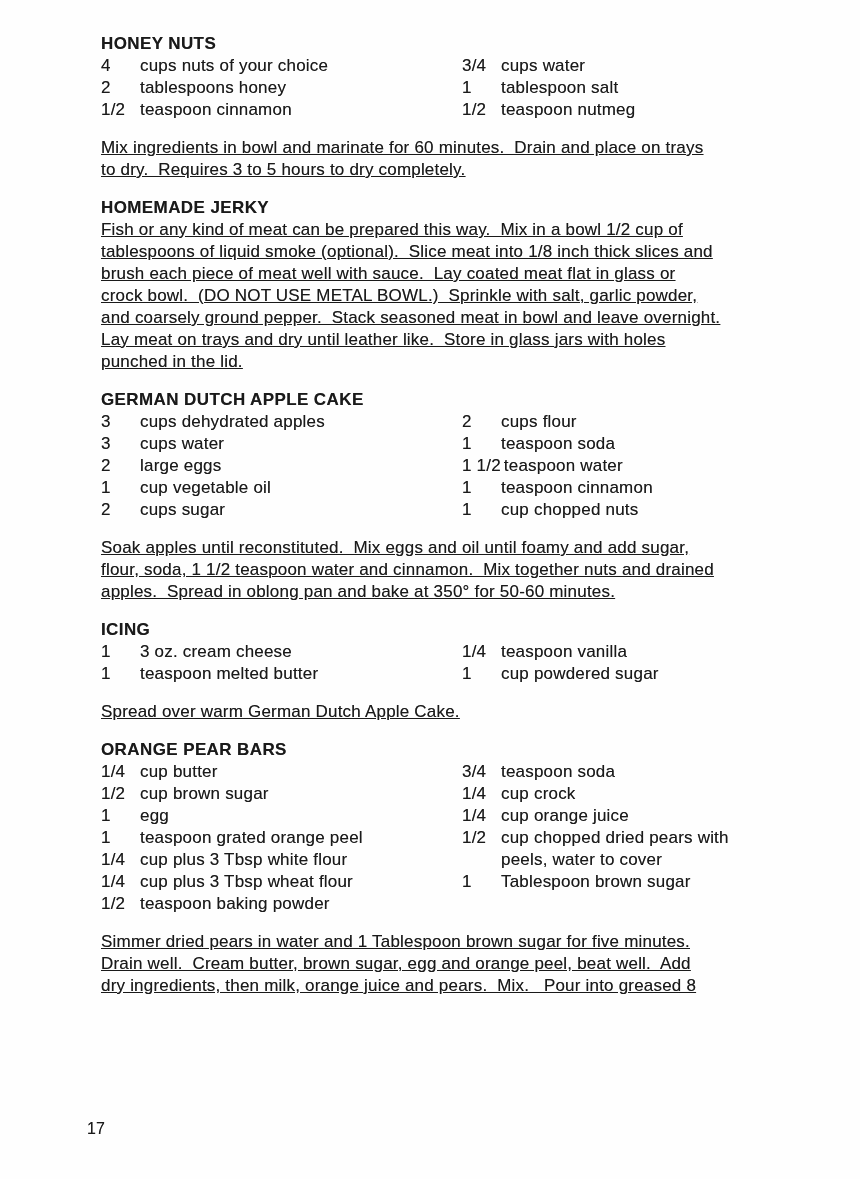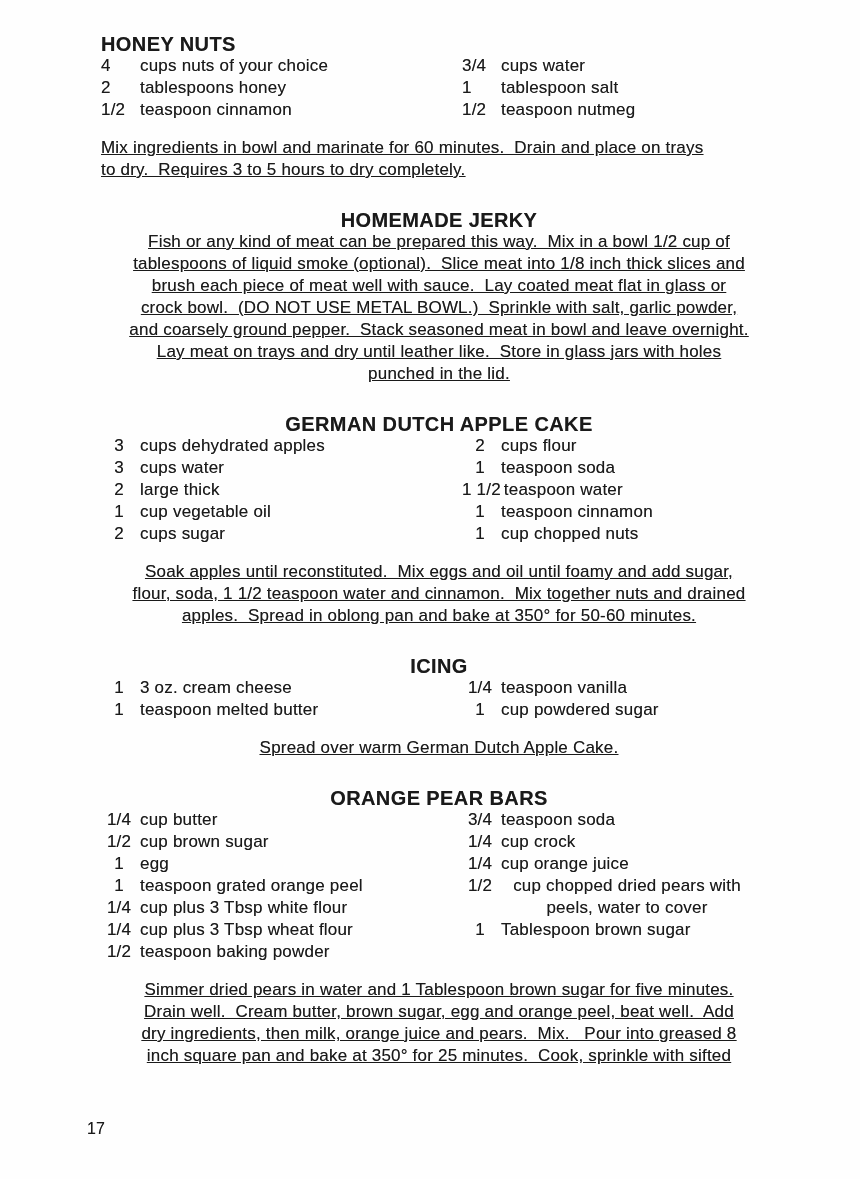--- a/index.html
+++ b/index.html
@@ -18,23 +18,23 @@
     letter-spacing: 0.2px;
     text-shadow: 0 0 0.5px rgba(25,25,25,0.55);
   }
   .content {
     position: absolute;
     left: 101px;
     top: 33px;
     width: 676px;
   }
   .recipe { margin: 0; }
-  .recipe + .recipe { margin-top: 28px; text-align: center; }
+  .recipe + .recipe { margin-top: 16px; }
   .recipe-title {
-    font-size: 20px;
+    font-size: 17px;
     font-weight: bold;
     line-height: 22px;
     margin: 0;
     letter-spacing: 0.4px;
   }
   .ingredients { display: flex; }
   .col-left  { flex: 0 0 361px; }
   .col-right { flex: 1 1 auto; }
   .ing-row {
     display: flex;
@@ -125,21 +125,21 @@
             <div class="ing-row">
               <span class="amt">3</span>
               <span class="itm">cups dehydrated apples</span>
             </div>
             <div class="ing-row">
               <span class="amt">3</span>
               <span class="itm">cups water</span>
             </div>
             <div class="ing-row">
               <span class="amt">2</span>
-              <span class="itm">large thick</span>
+              <span class="itm">large eggs</span>
             </div>
             <div class="ing-row">
               <span class="amt">1</span>
               <span class="itm">cup vegetable oil</span>
             </div>
             <div class="ing-row">
               <span class="amt">2</span>
               <span class="itm">cups sugar</span>
             </div>
           </div>
@@ -253,18 +253,17 @@
             <div class="ing-row">
               <span class="amt">1</span>
               <span class="itm">Tablespoon brown sugar</span>
             </div>
           </div>
         </div>
         <div class="para">
           <div class="line">Simmer dried pears in water and 1 Tablespoon brown sugar for five minutes.</div>
           <div class="line">Drain well.  Cream butter, brown sugar, egg and orange peel, beat well.  Add</div>
           <div class="line">dry ingredients, then milk, orange juice and pears.  Mix.   Pour into greased 8</div>
-          <div class="line">inch square pan and bake at 350° for 25 minutes.  Cook, sprinkle with sifted</div>
         </div>
       </section>
     </main>
   <div class="page-number">17</div>
 </div>
 
 </body></html>

